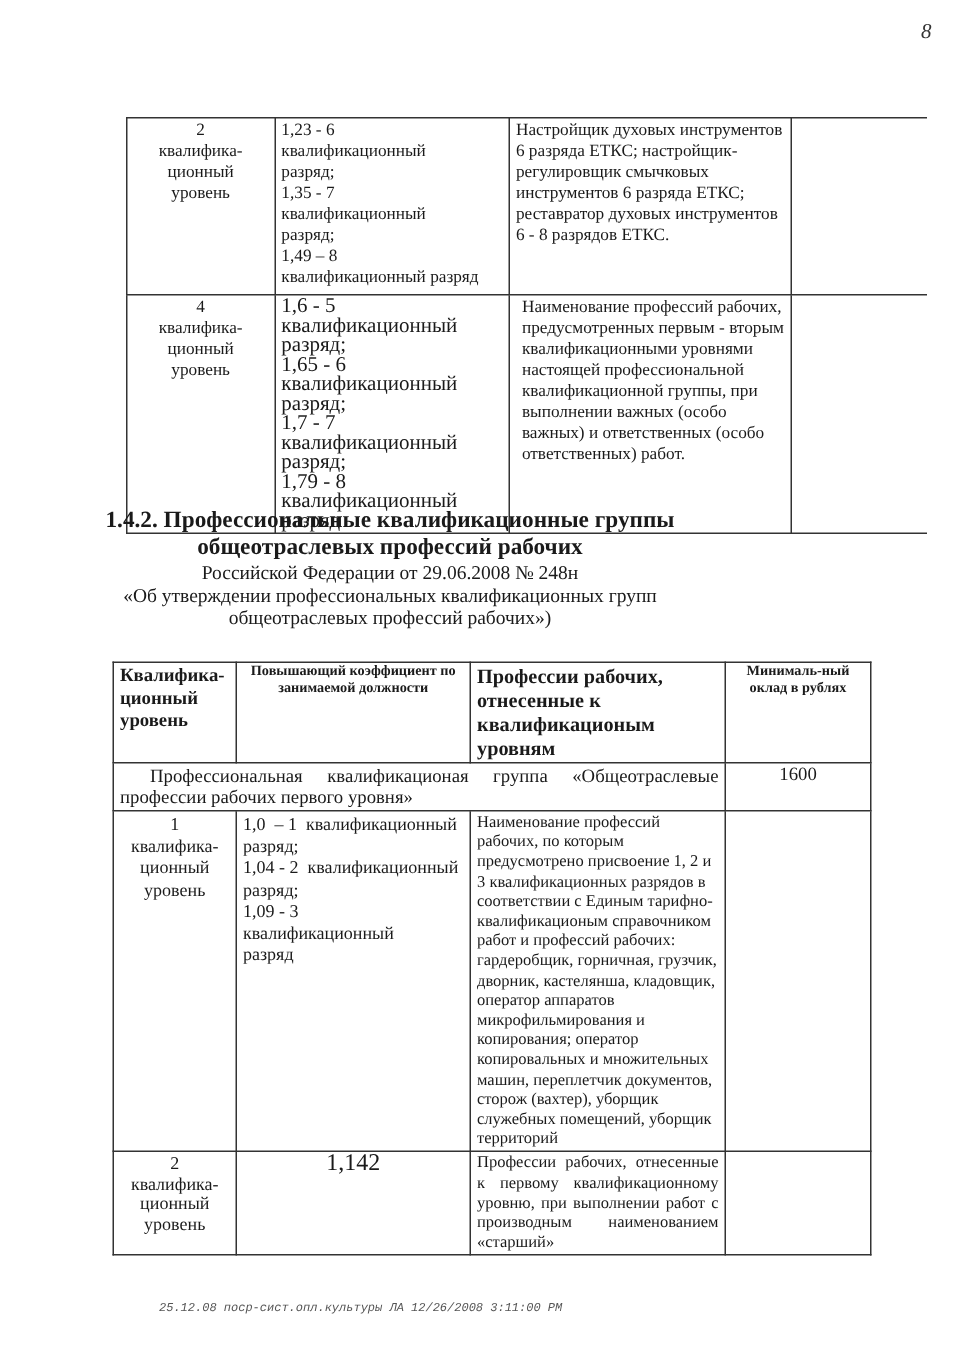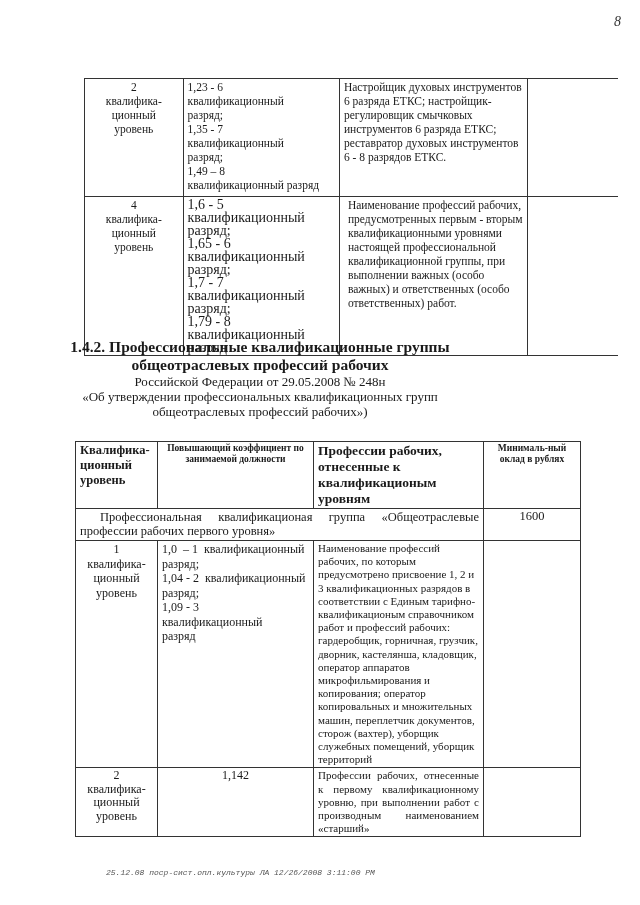--- a/index.html
+++ b/index.html
@@ -80,21 +80,21 @@
     </td>
     <td style="padding-left:8px;">Наименование профессий рабочих, предусмотренных первым - вторым квалификационными уровнями настоящей профессиональной квалификационной группы, при выполнении важных (особо важных) и ответственных (особо ответственных) работ.</td>
     <td class="open-right"></td>
   </tr>
 </tbody>
   </table>
 
 <div class="heading">
   <div class="h-title">1.4.2. Профессиональные квалификационные группы</div>
   <div class="h-title">общеотраслевых профессий рабочих</div>
-  <div class="h-sub">Российской Федерации  от 29.05.2008 № 248н</div>
+  <div class="h-sub">Российской Федерации  от 29.06.2008 № 248н</div>
   <div class="h-sub">«Об утверждении профессиональных квалификационных групп</div>
   <div class="h-sub">общеотраслевых профессий рабочих»)</div>
 </div>
 
 <table class="t2">
   <colgroup>
       <col class="c1">
       <col class="c2">
       <col class="c3">
       <col class="c4">
@@ -129,21 +129,21 @@
     <td>Наименование профессий рабочих, по которым предусмотрено присвоение 1, 2 и 3 квалификационных разрядов в соответствии с Единым тарифно-квалификационым справочником работ и профессий рабочих: гардеробщик, горничная, грузчик, дворник, кастелянша, кладовщик, оператор аппаратов микрофильмирования и копирования; оператор копировальных и множительных машин, переплетчик документов, сторож (вахтер), уборщик служебных помещений, уборщик территорий</td>
     <td></td>
   </tr>
   <tr style="height:56px;">
     <td class="center" style="font-size:12px;line-height:13.5px;">
       <div>2</div>
       <div>квалифика-</div>
       <div>ционный</div>
       <div>уровень</div>
     </td>
-    <td class="center" style="font-size:12px;">
+    <td class="center" style="font-size:16px;">
       <div>1,142</div>
     </td>
     <td class="justify">Профессии рабочих, отнесенные к первому квалификационному уровню, при выполнении работ с производным наименованием «старший»</td>
     <td></td>
   </tr>
 </tbody>
   </table>
 
 <div class="footer">25.12.08  поср-сист.опл.культуры ЛА 12/26/2008 3:11:00 PM</div>
 

